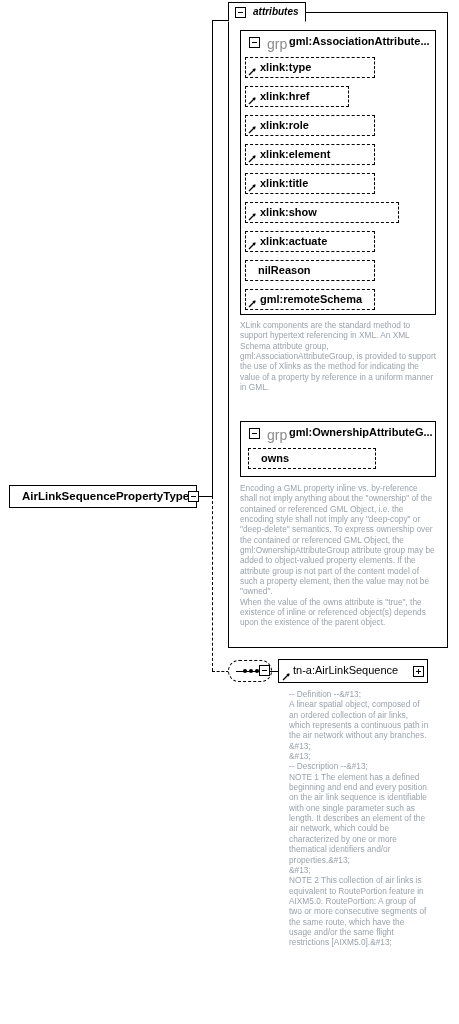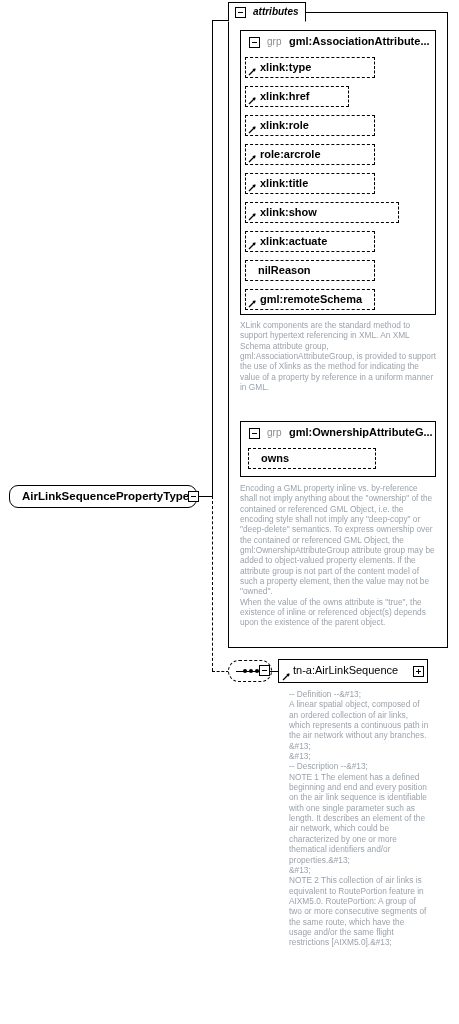--- a/index.html
+++ b/index.html
@@ -94,21 +94,21 @@
     position: absolute;
     left: 0; top: 0;
     height: 22px;
     white-space: nowrap;
   }
   .group-head .expander { left: 8px; top: 6px; }
   .group-head .grp-kw {
     position: absolute;
     left: 26px;
     top: 5px;
-    font-size: 10px;
+    font-size: 14px;
     color: #8c8c8c;
   }
   .group-head .grp-name {
     position: absolute;
     left: 48px;
     top: 4px;
     font-size: 11px;
     font-weight: bold;
     color: #000000;
   }
@@ -162,21 +162,21 @@
 
   
   #type-node {
     position: absolute;
     left: 9px;
     top: 485px;
     width: 188px;
     height: 23px;
     box-sizing: border-box;
     border: 1px solid #000000;
-    border-radius: 9px;
+    border-radius: 0;
     background: #ffffff;
     padding-left: 21px;
   }
   #type-node::after {
     content: "";
     position: absolute;
     left: 4px;
     top: 4px;
     right: -4px;
     bottom: -4px;
@@ -342,21 +342,21 @@
       <path d="M7.6 1.4 L4.3 2.1 L6.9 4.7 Z" fill="#000"></path>
     </svg>
     <span class="attr-label">xlink:role</span>
   </div>
 
   <div class="attr-box" style="left:245px; top:144px; width:130px;">
     <svg class="arrow-ico" viewBox="0 0 9 9">
       <path d="M1 8 L7 2" stroke="#000" stroke-width="1.3" fill="none"></path>
       <path d="M7.6 1.4 L4.3 2.1 L6.9 4.7 Z" fill="#000"></path>
     </svg>
-    <span class="attr-label">role:arcrole</span>
+    <span class="attr-label">xlink:element</span>
   </div>
 
   <div class="attr-box" style="left:245px; top:173px; width:130px;">
     <svg class="arrow-ico" viewBox="0 0 9 9">
       <path d="M1 8 L7 2" stroke="#000" stroke-width="1.3" fill="none"></path>
       <path d="M7.6 1.4 L4.3 2.1 L6.9 4.7 Z" fill="#000"></path>
     </svg>
     <span class="attr-label">xlink:title</span>
   </div>
 

